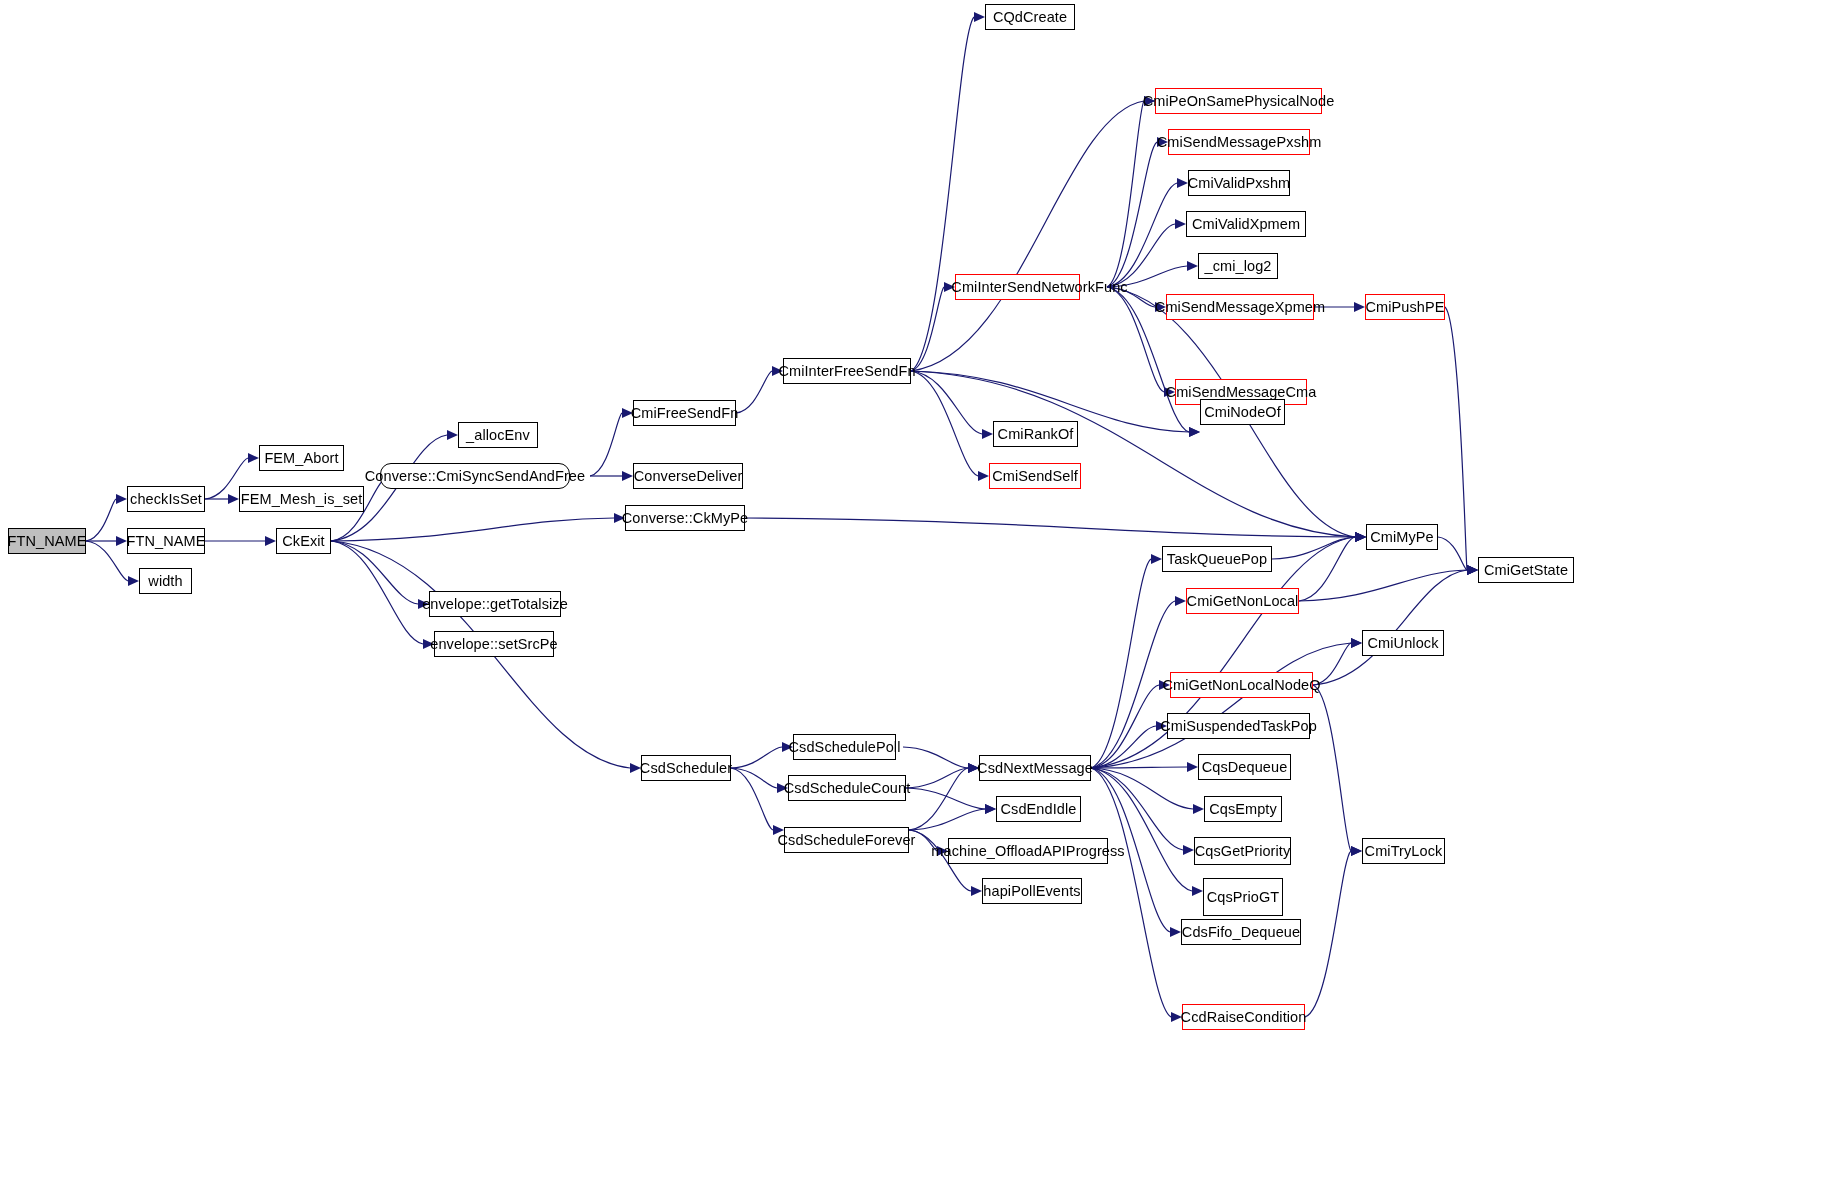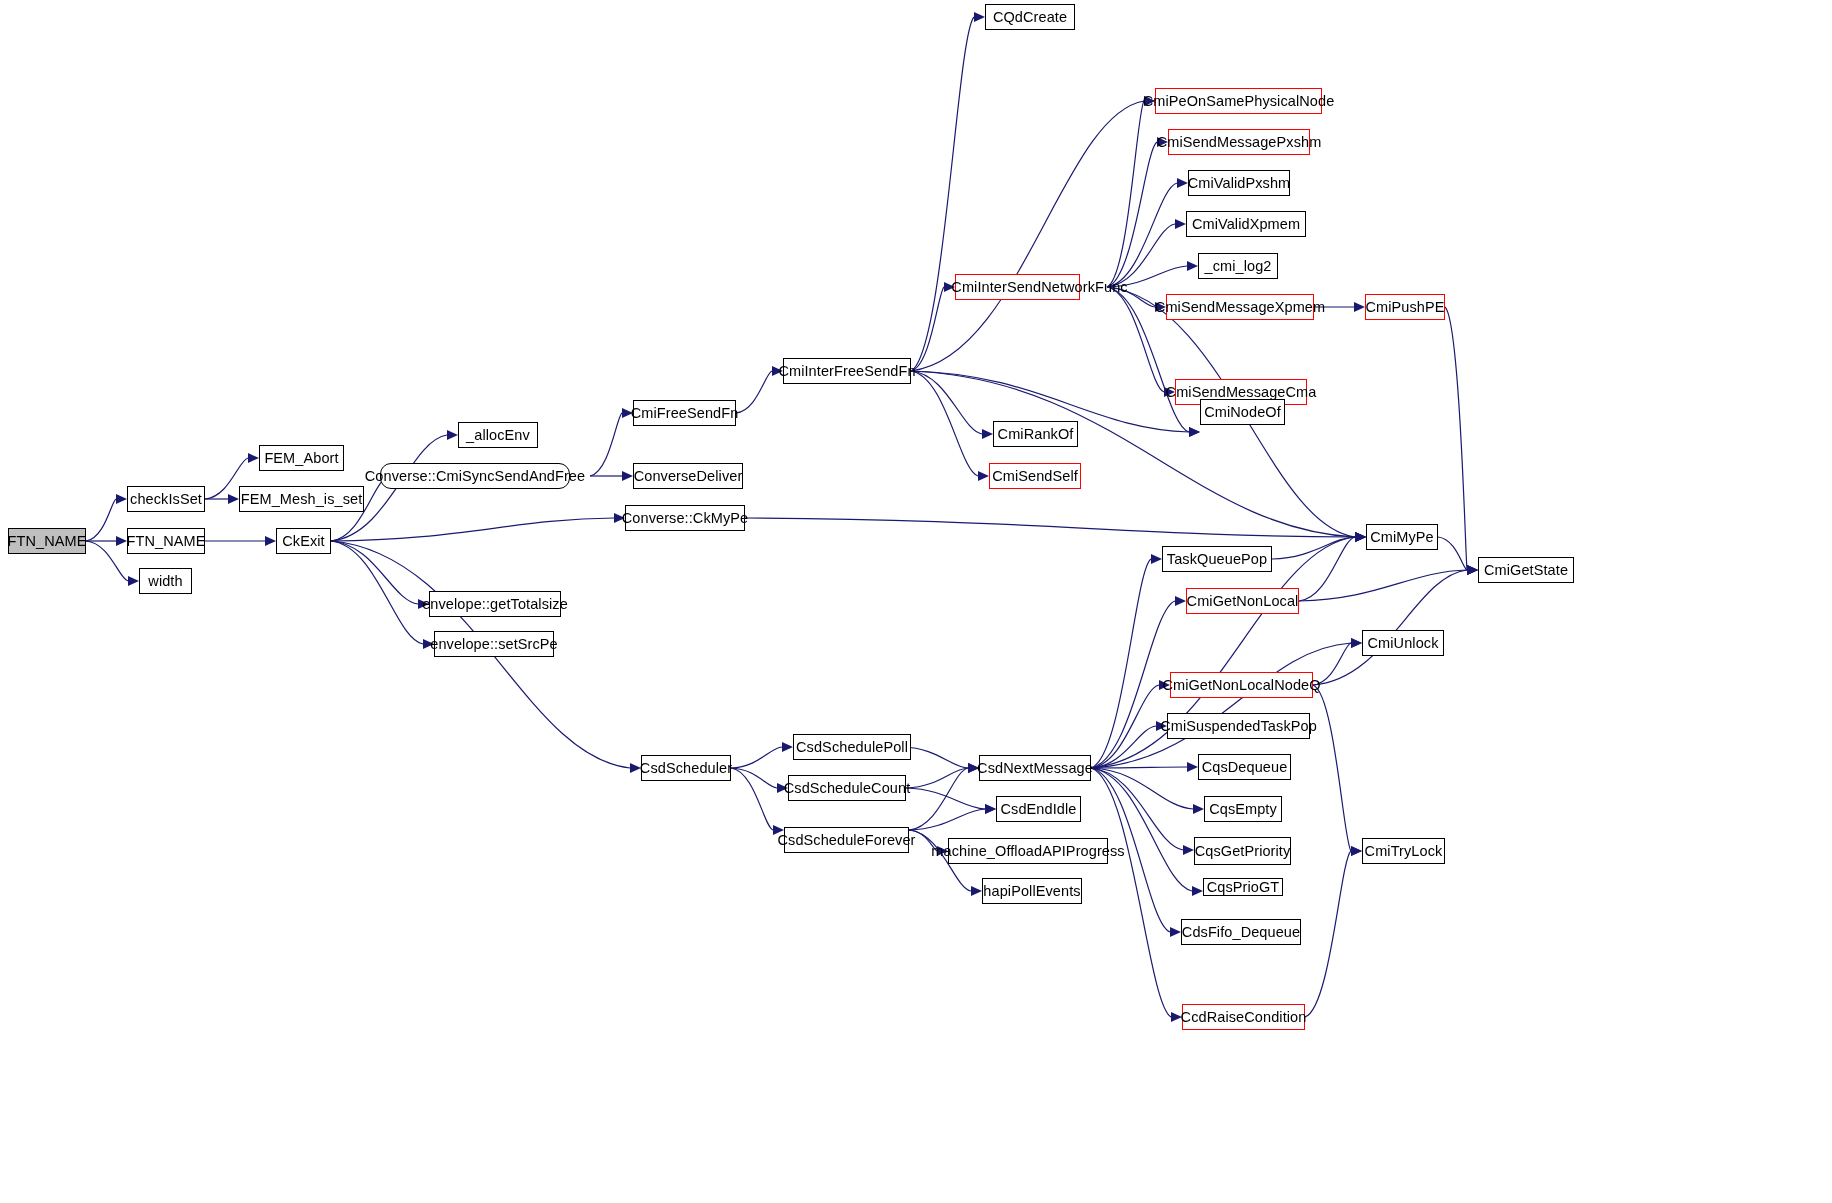--- a/index.html
+++ b/index.html
@@ -294,36 +294,36 @@
       </div>
       <div class="node" style="left: 1198px; top: 754px; width: 93px; height: 26px;">
         <span class="node-label">CqsDequeue</span>
       </div>
       <div class="node" style="left: 1204px; top: 796px; width: 78px; height: 26px;">
         <span class="node-label">CqsEmpty</span>
       </div>
       <div class="node" style="left: 1194px; top: 837px; width: 97px; height: 28px;">
         <span class="node-label">CqsGetPriority</span>
       </div>
-      <div class="node" style="left: 1203px; top: 878px; width: 80px; height: 18px;">
+      <div class="node" style="left: 1203px; top: 878px; width: 80px; height: 38px;">
         <span class="node-label">CqsPrioGT</span>
       </div>
       <div class="node" style="left: 1181px; top: 919px; width: 120px; height: 26px;">
         <span class="node-label">CdsFifo_Dequeue</span>
       </div>
       <div class="node" style="left: 1362px; top: 838px; width: 83px; height: 26px;">
         <span class="node-label">CmiTryLock</span>
       </div>
       <div class="node red" style="left: 1182px; top: 1004px; width: 123px; height: 26px;">
         <span class="node-label">CcdRaiseCondition</span>
       </div>
       <div class="node" style="left: 641px; top: 755px; width: 90px; height: 26px;">
         <span class="node-label">CsdScheduler</span>
       </div>
-      <div class="node" style="left: 793px; top: 734px; width: 118px; height: 26px;">
+      <div class="node" style="left: 793px; top: 734px; width: 103px; height: 26px;">
         <span class="node-label">CsdSchedulePoll</span>
       </div>
       <div class="node" style="left: 788px; top: 775px; width: 118px; height: 26px;">
         <span class="node-label">CsdScheduleCount</span>
       </div>
       <div class="node" style="left: 784px; top: 817px; width: 125px; height: 26px; margin-top: 10px;">
         <span class="node-label">CsdScheduleForever</span>
       </div>
       <div class="node" style="left: 979px; top: 755px; width: 112px; height: 26px;">
         <span class="node-label">CsdNextMessage</span>

